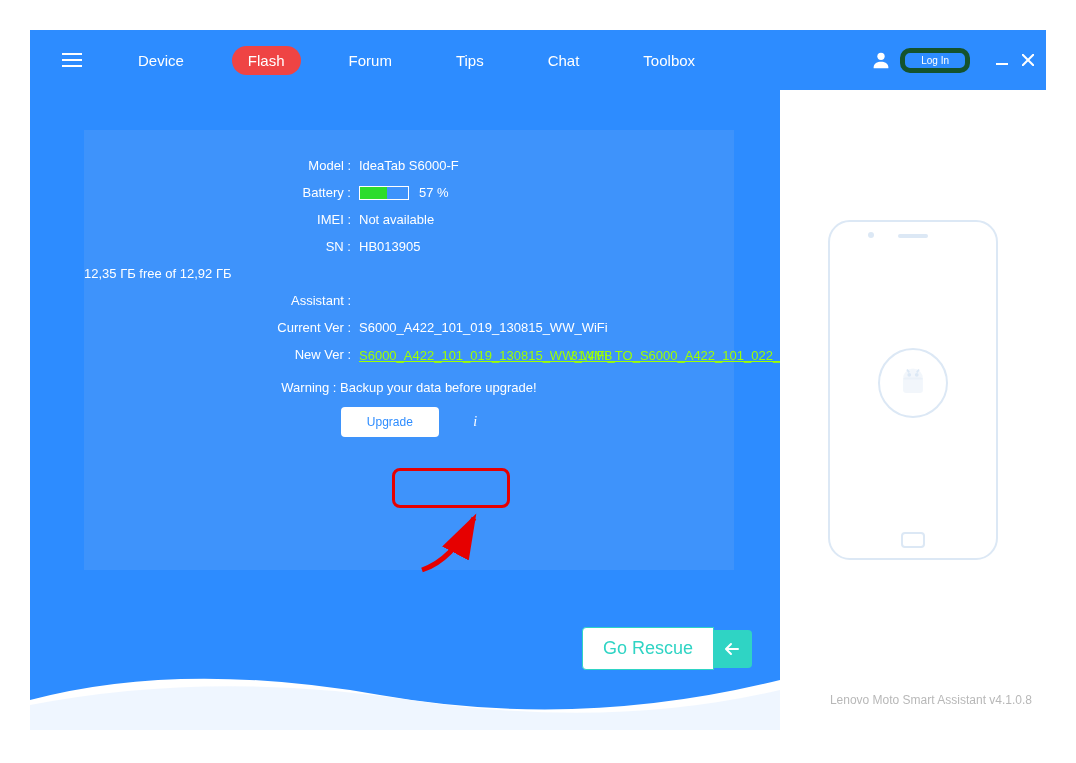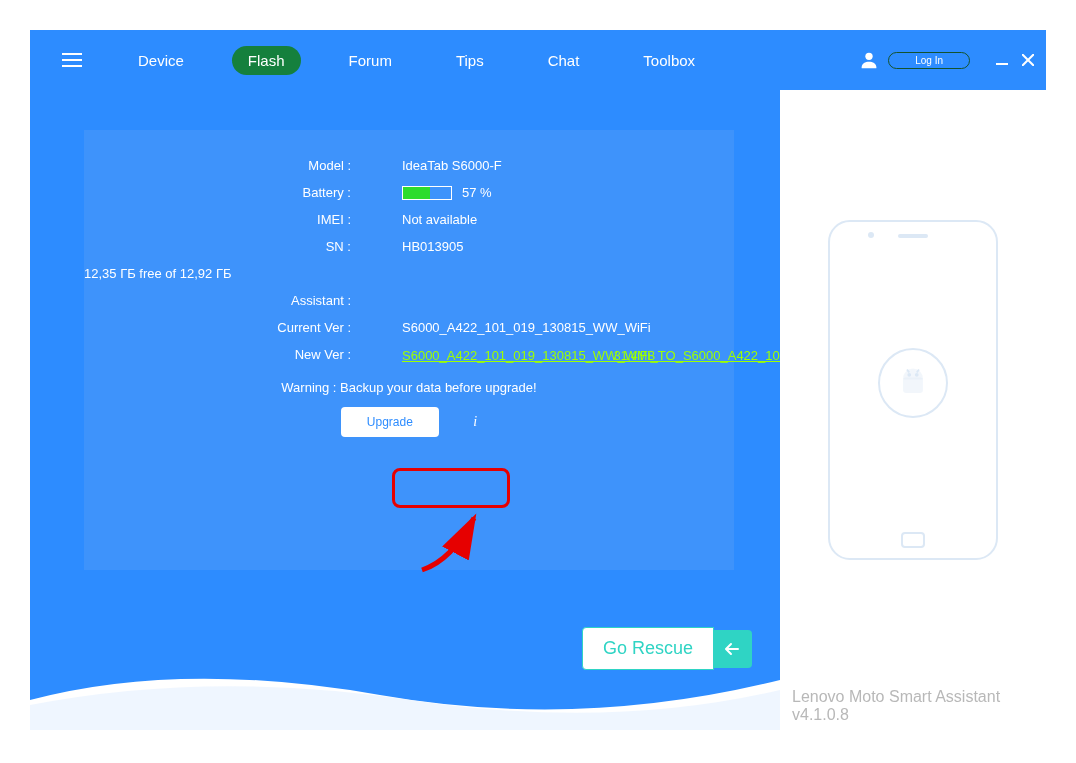--- a/index.html
+++ b/index.html
@@ -3,29 +3,29 @@
 <meta charset="utf-8">
 <style>
   * { box-sizing: border-box; margin: 0; padding: 0; font-family: "Segoe UI", Arial, sans-serif; }
   body { background: #fff; width: 1076px; height: 763px; overflow: hidden; position: relative; }
   .window { position: absolute; left: 30px; top: 30px; width: 1016px; height: 508px; background: #fff; }
   .header { height: 60px; background: #2d8cff; display: flex; align-items: center; padding: 0 12px; }
   .hamburger { width: 20px; height: 14px; margin-left: 20px; margin-right: 40px; display: flex; flex-direction: column; justify-content: space-between; cursor: pointer; }
   .hamburger span { height: 2px; background: #fff; display: block; }
   .nav { display: flex; gap: 32px; align-items: center; }
   .nav-item { color: #fff; font-size: 15px; font-weight: 500; cursor: pointer; padding: 6px 16px; border-radius: 15px; }
-  .nav-item.active { background: #15803d; }
+  .nav-item.active { background: #ef4444; }
   .header-right { margin-left: auto; display: flex; align-items: center; gap: 8px; }
   .user-icon { width: 22px; height: 22px; }
-  .login-btn { border: 1px solid #14532d; color: #fff; background: transparent; border-radius: 10px; font-size: 10px; padding: 2px 26px; cursor: pointer; text-align: right; }
+  .login-btn { border: 5px solid #14532d; color: #fff; background: transparent; border-radius: 10px; font-size: 10px; padding: 2px 16px; cursor: pointer; text-align: right; }
   .win-controls { display: flex; gap: 14px; margin-left: 18px; align-items: center; }
   .content { display: flex; height: 640px; }
   .left { width: 750px; background: #2d8cff; position: relative; }
   .panel { position: absolute; left: 54px; top: 40px; width: 650px; height: 440px; background: #3e93fb; padding: 28px 0; }
-  .row { display: flex; font-size: 13px; color: #fff; margin-bottom: 12px; align-items: flex-start; gap: 43px; }
+  .row { display: flex; font-size: 13px; color: #fff; margin-bottom: 12px; align-items: flex-start; }
   .label { width: 275px; text-align: right; padding-right: 8px; }
   .value { flex: 1; display: flex; align-items: center; gap: 10px; }
   .battery-bar { width: 50px; height: 14px; border: 1px solid #fff; position: relative; }
   .battery-fill { position: absolute; left: 0; top: 0; bottom: 0; width: 57%; background: #2ddc2d; }
   .newver-link { color: #9eff00; text-decoration: underline; max-width: 200px; display: inline-block; line-height: 1.4; }
   .newver-size { color: #9eff00; font-size: 12px; margin-left: 2px; vertical-align: top; }
   .warning { text-align: center; color: #fff; font-size: 13px; margin-top: 15px; }
   .upgrade-wrap { text-align: center; margin-top: 12px; position: relative; }
   .upgrade-btn { background: #fff; color: #2d8cff; border: none; padding: 8px 26px; border-radius: 4px; font-size: 12px; cursor: pointer; position: relative; }
   .upgrade-highlight { position: absolute; left: 308px; top: 338px; width: 118px; height: 40px; border: 3px solid #e60000; border-radius: 8px; pointer-events: none; }
@@ -34,21 +34,21 @@
   .go-rescue { position: absolute; right: 28px; bottom: 60px; display: flex; align-items: center; }
   .go-rescue-btn { background: #fff; border: 1px solid #2fd4c4; color: #2fd4c4; padding: 10px 20px; font-size: 18px; border-radius: 4px 0 0 4px; cursor: pointer; }
   .go-rescue-icon { background: #2fd4c4; width: 38px; height: 38px; display: flex; align-items: center; justify-content: center; border-radius: 0 4px 4px 0; cursor: pointer; }
   .wave { position: absolute; bottom: 0; left: 0; width: 750px; height: 80px; }
   .right { width: 266px; background: #fff; position: relative; display: flex; align-items: center; justify-content: center; }
   .phone-outline { width: 170px; height: 340px; border: 2px solid #dce8f5; border-radius: 22px; position: relative; margin-top: -40px; }
   .phone-speaker { position: absolute; top: 12px; left: 50%; transform: translateX(-50%); width: 30px; height: 4px; background: #dce8f5; border-radius: 2px; }
   .phone-camera { position: absolute; top: 10px; left: 38px; width: 6px; height: 6px; background: #dce8f5; border-radius: 50%; }
   .phone-home { position: absolute; bottom: 10px; left: 50%; transform: translateX(-50%); width: 24px; height: 16px; border: 2px solid #dce8f5; border-radius: 4px; }
   .android-circle { position: absolute; top: 50%; left: 50%; transform: translate(-50%,-60%); width: 70px; height: 70px; border: 2px solid #dce8f5; border-radius: 50%; display: flex; align-items: center; justify-content: center; }
-  .footer { position: absolute; bottom: 6px; right: 14px; color: #b8b8b8; font-size: 16px; margin-left: 12px; }
+  .footer { position: absolute; bottom: 23px; right: 14px; color: #b8b8b8; font-size: 12px; }
 </style>
 </head>
 <body>
 
 <div class="window">
   <div class="header">
     <div class="hamburger">
         <span></span>
         <span></span>
         <span></span>

